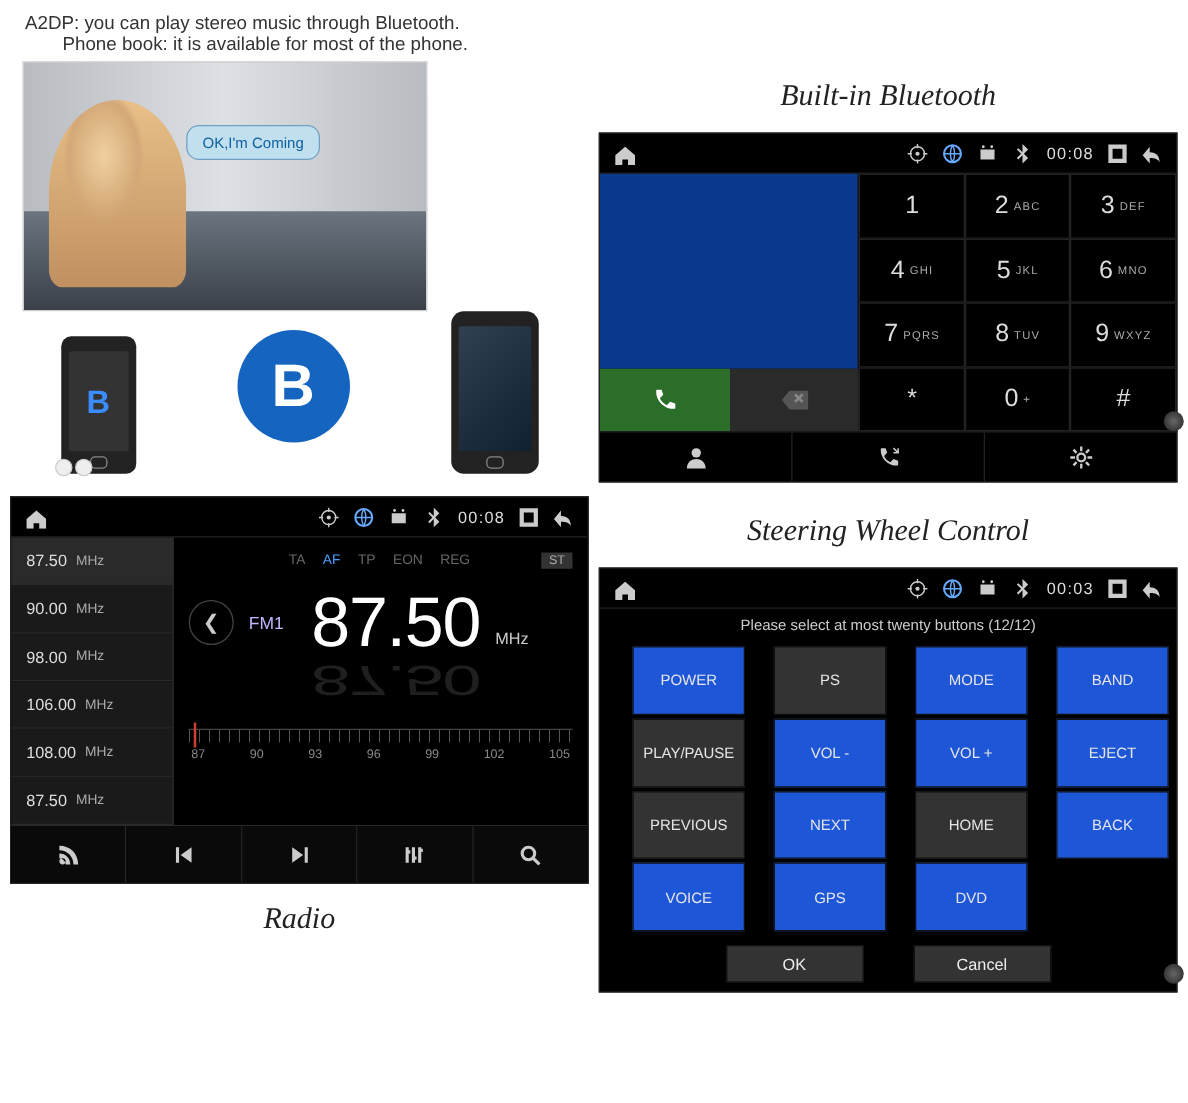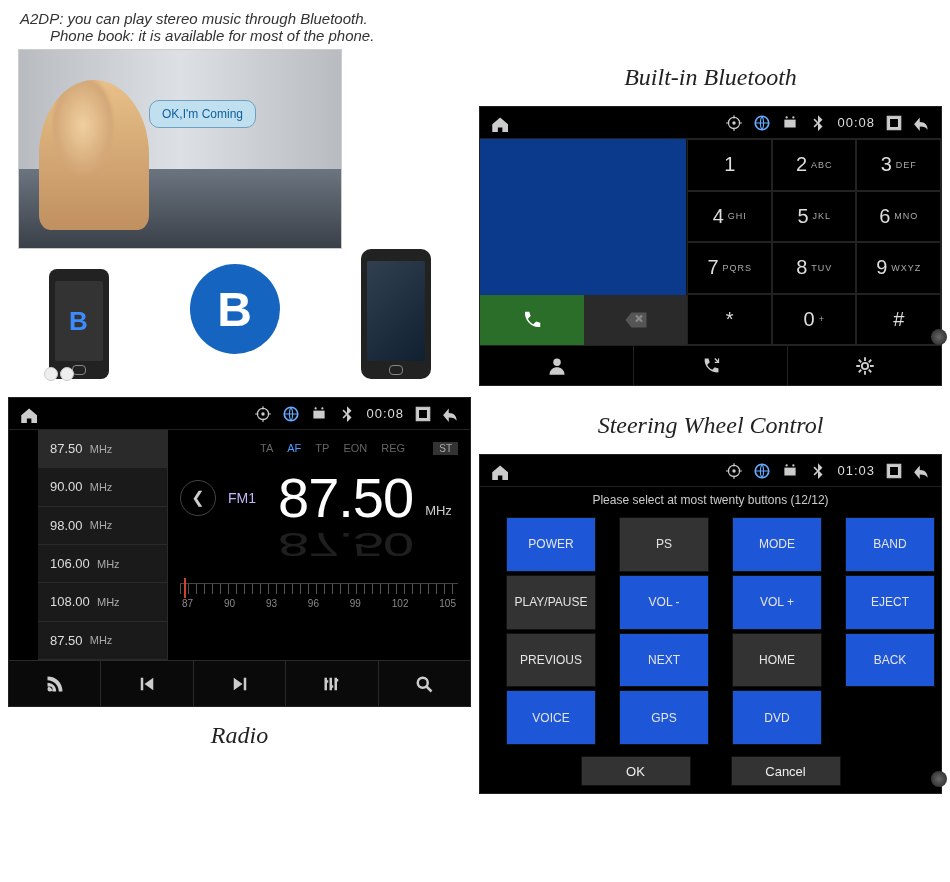--- a/index.html
+++ b/index.html
@@ -1,18 +1,18 @@
 <!DOCTYPE html>
 <html><head>
 <meta charset="utf-8">
 <style>
 * { margin: 0; padding: 0; box-sizing: border-box; font-family: Arial, sans-serif; }
 body { width: 950px; height: 882px; background: #fff; position: relative; }
 
-.top-desc { padding: 10px 20px 5px; font-size: 15px; color: #333; font-style: italic; }
+.top-desc { padding: 10px 20px 5px; font-size: 15px; color: #333; }
 .top-desc .line2 { padding-left: 30px; }
 
 .grid { display: grid; grid-template-columns: 1fr 1fr; grid-template-rows: auto auto; gap: 8px; padding: 0 8px 8px; }
 
 .section-title { font-size: 24px; font-weight: 400; text-align: center; padding: 15px 0; color: #222; font-family: Georgia, 'Times New Roman', serif; font-style: italic; }
 
 
 .photo-card { position: relative; height: 340px; }
 .photo-scene { position: absolute; top: 0; left: 10px; width: 324px; height: 200px; background: linear-gradient(180deg,#a0a8b0 0%,#6b7580 60%,#3a4048 100%); border: 1px solid #ccc; overflow: hidden; }
 .photo-scene::before { content: ''; position: absolute; top: 0; left: 0; right: 0; height: 60%; background: linear-gradient(90deg,#b8bcc0,#dde0e4,#b8bcc0); }
@@ -49,21 +49,21 @@
 .key { border: 1px solid #222; display: flex; align-items: center; justify-content: center; gap: 4px; color: #ddd; }
 .key .num { font-size: 20px; font-weight: 300; }
 .key .sub { font-size: 9px; color: #aaa; letter-spacing: 1px; text-align: right; }
 .bt-footer { height: 40px; display: flex; border-top: 1px solid #222; }
 .bt-footer > div { flex: 1; display: flex; align-items: center; justify-content: center; border-right: 1px solid #222; }
 .bt-footer > div:last-child { border-right: none; }
 .volume-knob { position: absolute; right: -6px; bottom: 40px; width: 16px; height: 16px; background: radial-gradient(#666,#222); border-radius: 50%; }
 
 
 .radio-panel { height: 310px; display: flex; flex-direction: column; }
-.radio-body { flex: 1; display: flex; padding-left: 29px; }
+.radio-body { flex: 1; display: flex; }
 .presets { width: 130px; display: flex; flex-direction: column; }
 .preset { flex: 1; border-bottom: 1px solid #2a2a2a; border-right: 1px solid #2a2a2a; display: flex; align-items: center; padding-left: 12px; font-size: 13px; color: #ddd; background: #1a1a1a; }
 .preset.active { background: #2a2a2a; }
 .radio-main { flex: 1; display: flex; flex-direction: column; padding: 8px 12px; }
 .radio-flags { display: flex; gap: 14px; font-size: 11px; color: #666; padding: 4px 0 4px 80px; }
 .radio-flags .af { color: #4a9eff; }
 .radio-flags .st { margin-left: auto; background: #333; padding: 1px 6px; color: #aaa; font-size: 10px; }
 .freq-row { display: flex; align-items: center; gap: 12px; margin-top: 6px; }
 .nav-arrow { width: 36px; height: 36px; border: 1px solid #444; border-radius: 50%; display: flex; align-items: center; justify-content: center; color: #ccc; font-size: 16px; }
 .band-lbl { font-size: 14px; color: #c4b5fd; }
@@ -460,21 +460,21 @@
         <span class="icon">
               <svg viewBox="0 0 16 16" fill="#ccc">
                 <use href="#i-android"></use>
               </svg>
             </span>
         <span class="icon">
               <svg viewBox="0 0 16 16">
                 <use href="#i-bt"></use>
               </svg>
             </span>
-        <span class="clock-txt">01:03</span>
+        <span class="clock-txt">00:03</span>
         <span class="icon">
               <svg viewBox="0 0 16 16" fill="none" stroke="#ccc">
                 <use href="#i-recent"></use>
               </svg>
             </span>
         <span class="icon">
               <svg viewBox="0 0 16 16">
                 <use href="#i-back"></use>
               </svg>
             </span>

